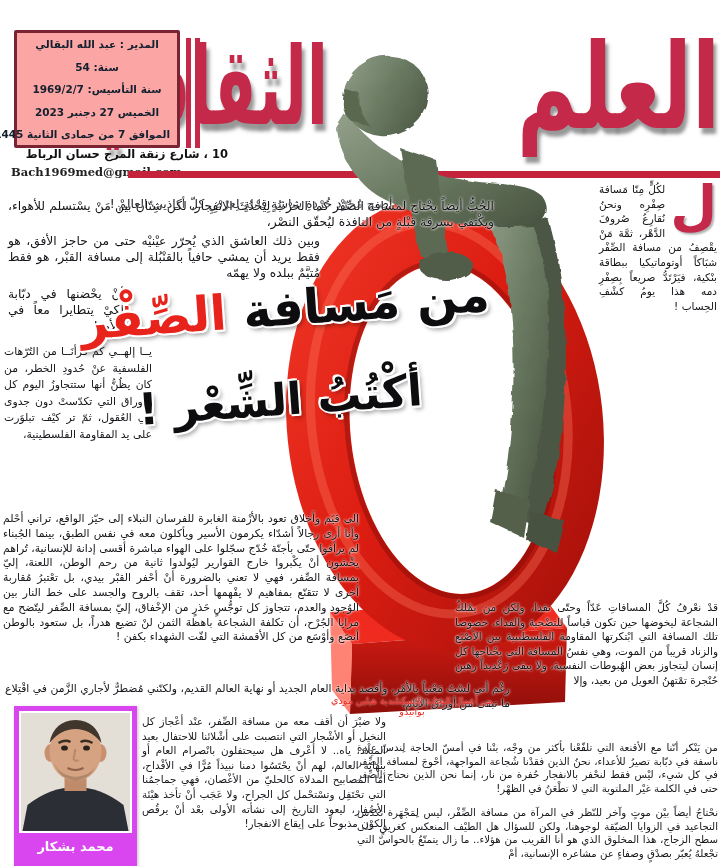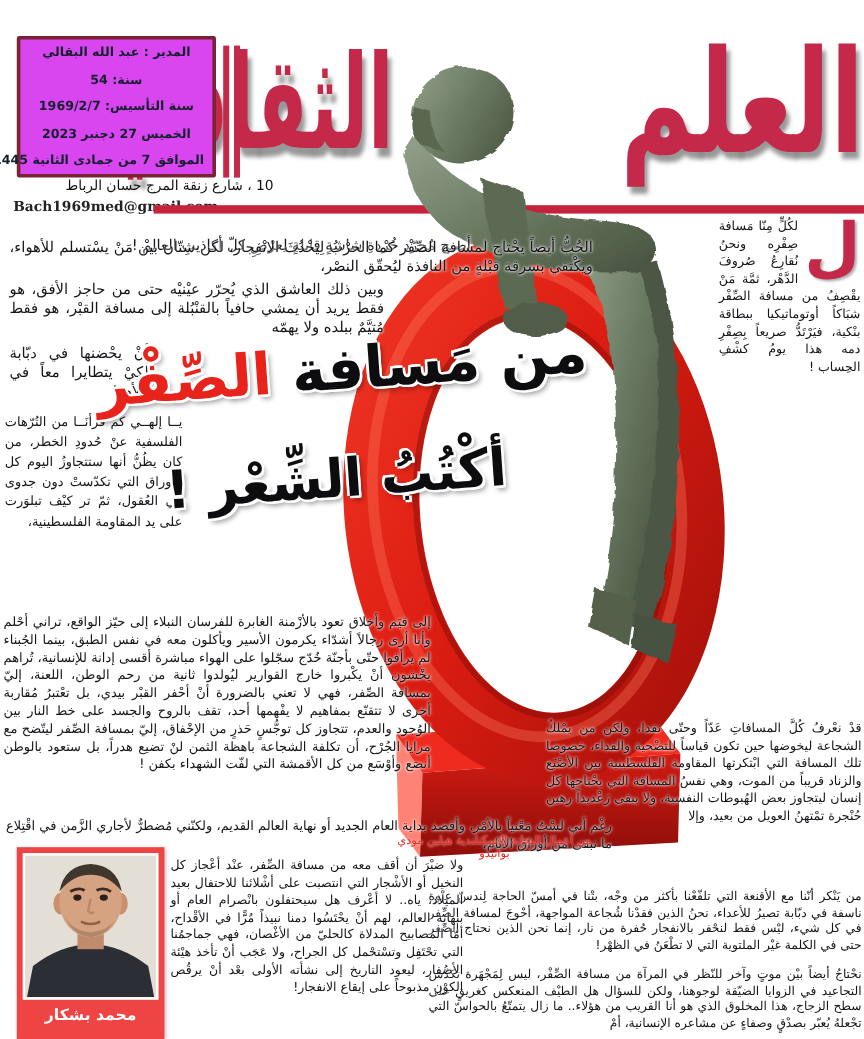--- a/index.html
+++ b/index.html
@@ -6,25 +6,25 @@
   html,body{width:720px;height:866px;background:#fff}
   body{font-family:"DejaVu Sans",sans-serif;position:relative;overflow:hidden;direction:rtl;color:#15151a}
   .abs{position:absolute}
 
   
   .masthead{color:#c5294a;font-weight:bold;text-align:center;transform-origin:center top;white-space:nowrap;
             text-shadow:3px 4px 3px rgba(50,50,50,.5)}
   #title-right{left:545px;top:18px;width:175px;font-size:82px;transform:scaleY(1.45)}
   #title-center{left:188px;top:22px;width:140px;font-size:62px;transform:scaleY(1.75)}
   #info-box{left:14px;top:30px;width:166px;height:118px;border:3px solid #7a2332;border-radius:2px;
-            padding:5px 7px;display:flex;flex-direction:column;justify-content:space-between;background:#d946ef}
+            padding:5px 7px;display:flex;flex-direction:column;justify-content:space-between;background:#fca5a5}
   .info-line{font-size:10.5px;font-weight:bold;color:#13202e;text-align:center;white-space:nowrap}
   #red-bars{left:185px;top:38px;width:15px;height:110px;display:flex;gap:4px}
   #red-bars div{width:5px;height:100%;background:#c5294a}
-  #address-line{left:8px;top:147px;width:220px;font-size:11.5px;font-weight:normal;color:#111;text-align:right}
+  #address-line{left:8px;top:147px;width:220px;font-size:11.5px;font-weight:bold;color:#111;text-align:right}
   #email-row{left:6px;top:165px;width:170px;direction:ltr;display:flex;align-items:center;gap:5px}
   #email-bullet{width:9px;height:9px;background:#c02236}
   #email-text{font-family:"DejaVu Serif",serif;font-weight:bold;font-size:11.5px;color:#222}
   #header-rule{left:128px;top:171px;width:592px;height:7px;background:#c5223c}
 
   
   #sculpture{left:150px;top:50px;width:460px;height:680px;z-index:1}
 
   
   .headline{font-weight:bold;z-index:3;white-space:nowrap;transform:rotate(-4deg);
@@ -40,21 +40,21 @@
   .sz-s{font-size:10.5px;line-height:14.6px}   
   .sz-xs{font-size:10.2px;line-height:13.6px}  
   #rc{left:599px;top:182px;width:118px}
   #rc p{margin-bottom:13px}
   .dropcap{float:right;font-size:54px;line-height:.82;font-weight:bold;color:#c5294a;margin-left:5px;margin-top:2px;
            text-shadow:2px 2px 2px rgba(60,60,60,.4)}
   #caption{left:326px;top:695px;width:172px;font-size:9.5px;font-weight:normal;color:#e8231c;text-align:center;z-index:4;
            text-shadow:0 0 2px #fff}
 
   
-  #photo-card{left:14px;top:706px;width:123px;height:160px;background:#ef4444;padding:5px;z-index:4;
+  #photo-card{left:14px;top:706px;width:123px;height:160px;background:#d946ef;padding:5px;z-index:4;
               box-shadow:1px 1px 3px rgba(0,0,0,.25)}
   #photo-inner{width:100%;height:122px;background:#e6e2db;border:2px solid #fff;overflow:hidden}
   #author-name{height:26px;display:flex;align-items:center;justify-content:center;color:#fff;
                font-size:13px;font-weight:bold}
 </style>
 </head>
 <body>
 
 <div class="abs masthead" id="title-right">العلم</div>
 <div class="abs masthead" id="title-center">الثقافي</div>

